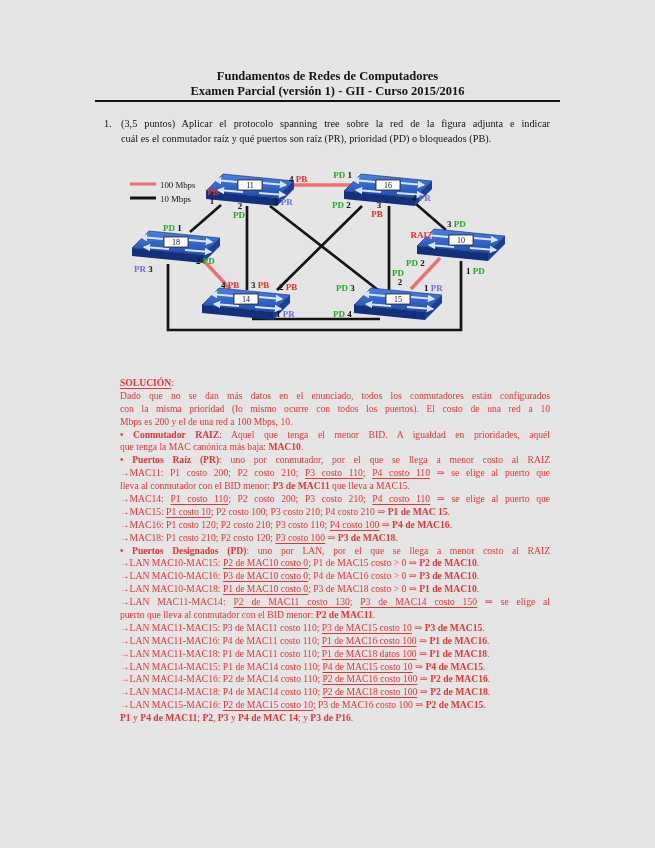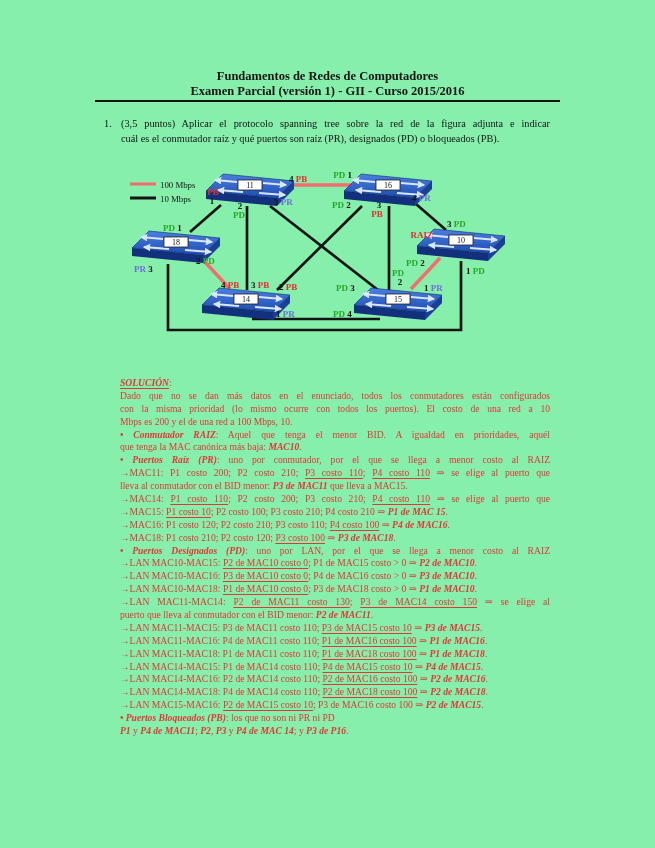--- a/index.html
+++ b/index.html
@@ -1,50 +1,50 @@
 <!DOCTYPE html>
 <html><head>
 <meta charset="utf-8">
 <style>
   html,body{margin:0;padding:0;background:#ffffff;}
-  .page{position:relative;width:655px;height:848px;background:#86efac;overflow:hidden;
+  .page{position:relative;width:655px;height:848px;background:#e5e5e5;overflow:hidden;
         font-family:"Liberation Serif","DejaVu Serif",serif;color:#141414;}
   .hdr{position:absolute;top:69px;left:96px;width:463px;text-align:center;
        font-weight:bold;font-size:12.5px;line-height:15px;}
   .rule{position:absolute;top:100px;left:95px;width:465px;height:2px;background:#141414;}
   .question{position:absolute;top:117px;left:104px;width:446px;font-size:10.3px;line-height:14.6px;display:flex;}
   .qnum{flex:0 0 17px;}
   .qtext{flex:1;}
   .qtext .ql1{text-align:justify;text-align-last:justify;}
   .diagram{position:absolute;top:160px;left:0;width:655px;height:205px;}
   .solution{position:absolute;top:377px;left:120px;width:430px;color:#e23737;
             font-size:9.6px;line-height:12.9px;}
   .sol-line{height:12.9px;white-space:nowrap;}
   .sol-line.j{white-space:normal;text-align:justify;text-align-last:justify;}
-  .sol-line b{font-weight:bold;font-style:italic;}
+  .sol-line b{font-weight:bold;}
   .u{text-decoration:underline;text-underline-offset:2px;}
   svg text{font-family:"Liberation Serif","DejaVu Serif",serif;}
 </style>
 </head>
 <body>
 
 <div class="page">
 
   <div class="hdr">
     <div>Fundamentos de Redes de Computadores</div>
     <div>Examen Parcial (versión 1) - GII - Curso 2015/2016</div>
   </div>
 
   <div class="rule"></div>
 
   <div class="question">
     <div class="qnum">1.</div>
     <div class="qtext">
       <div class="ql1">(3,5 puntos) Aplicar el protocolo spanning tree sobre la red de la figura adjunta e indicar</div>
-      <div class="ql2">cuál es el conmutador raíz y qué puertos son raíz (PR), designados (PD) o bloqueados (PB).</div>
+      <div class="ql2">cuál es el conmutador raíz y qué puertos son raíz (PR), prioridad (PD) o bloqueados (PB).</div>
     </div>
   </div>
 
   <svg class="diagram" viewBox="0 0 655 205">
       <defs>
         <linearGradient id="swTop" x1="0" y1="0" x2="0" y2="1">
           <stop offset="0" stop-color="#4a80e0"></stop>
           <stop offset="1" stop-color="#1f4cb0"></stop>
         </linearGradient>
         <marker id="ah" viewBox="0 0 6 6" refX="5" refY="3" markerWidth="4.2" markerHeight="4.2" orient="auto">
@@ -180,22 +180,21 @@
       <div class="sol-line">→MAC16: P1 costo 120; P2 costo 210; P3 costo 110; <span class="u">P4 costo 100</span> ⇒ <b>P4 de MAC16</b>.</div>
       <div class="sol-line">→MAC18: P1 costo 210; P2 costo 120; <span class="u">P3 costo 100</span> ⇒ <b>P3 de MAC18</b>.</div>
       <div class="sol-line j"><b>• Puertos Designados (PD)</b>: uno por LAN, por el que se llega a menor costo al RAIZ</div>
       <div class="sol-line">→LAN MAC10-MAC15: <span class="u">P2 de MAC10 costo 0</span>; P1 de MAC15 costo &gt; 0 ⇒ <b>P2 de MAC10</b>.</div>
       <div class="sol-line">→LAN MAC10-MAC16: <span class="u">P3 de MAC10 costo 0</span>; P4 de MAC16 costo &gt; 0 ⇒ <b>P3 de MAC10</b>.</div>
       <div class="sol-line">→LAN MAC10-MAC18: <span class="u">P1 de MAC10 costo 0</span>; P3 de MAC18 costo &gt; 0 ⇒ <b>P1 de MAC10</b>.</div>
       <div class="sol-line j">→LAN MAC11-MAC14: <span class="u">P2 de MAC11 costo 130</span>; <span class="u">P3 de MAC14 costo 150</span> ⇒ se elige al</div>
       <div class="sol-line">puerto que lleva al conmutador con el BID menor: <b>P2 de MAC11</b>.</div>
       <div class="sol-line">→LAN MAC11-MAC15: P3 de MAC11 costo 110; <span class="u">P3 de MAC15 costo 10</span> ⇒ <b>P3 de MAC15</b>.</div>
       <div class="sol-line">→LAN MAC11-MAC16: P4 de MAC11 costo 110; <span class="u">P1 de MAC16 costo 100</span> ⇒ <b>P1 de MAC16</b>.</div>
-      <div class="sol-line">→LAN MAC11-MAC18: P1 de MAC11 costo 110; <span class="u">P1 de MAC18 costo 100</span> ⇒ <b>P1 de MAC18</b>.</div>
+      <div class="sol-line">→LAN MAC11-MAC18: P1 de MAC11 costo 110; <span class="u">P1 de MAC18 datos 100</span> ⇒ <b>P1 de MAC18</b>.</div>
       <div class="sol-line">→LAN MAC14-MAC15: P1 de MAC14 costo 110; <span class="u">P4 de MAC15 costo 10</span> ⇒ <b>P4 de MAC15</b>.</div>
       <div class="sol-line">→LAN MAC14-MAC16: P2 de MAC14 costo 110; <span class="u">P2 de MAC16 costo 100</span> ⇒ <b>P2 de MAC16</b>.</div>
       <div class="sol-line">→LAN MAC14-MAC18: P4 de MAC14 costo 110; <span class="u">P2 de MAC18 costo 100</span> ⇒ <b>P2 de MAC18</b>.</div>
       <div class="sol-line">→LAN MAC15-MAC16: <span class="u">P2 de MAC15 costo 10</span>; P3 de MAC16 costo 100 ⇒ <b>P2 de MAC15</b>.</div>
-      <div class="sol-line"><b>• Puertos Bloqueados (PB)</b>: los que no son ni PR ni PD</div>
       <div class="sol-line"><b>P1</b> y <b>P4 de MAC11</b>; <b>P2</b>, <b>P3</b> y <b>P4 de MAC 14</b>; y <b>P3 de P16</b>.</div>
     </div>
 
 </div>
 
 </body></html>

